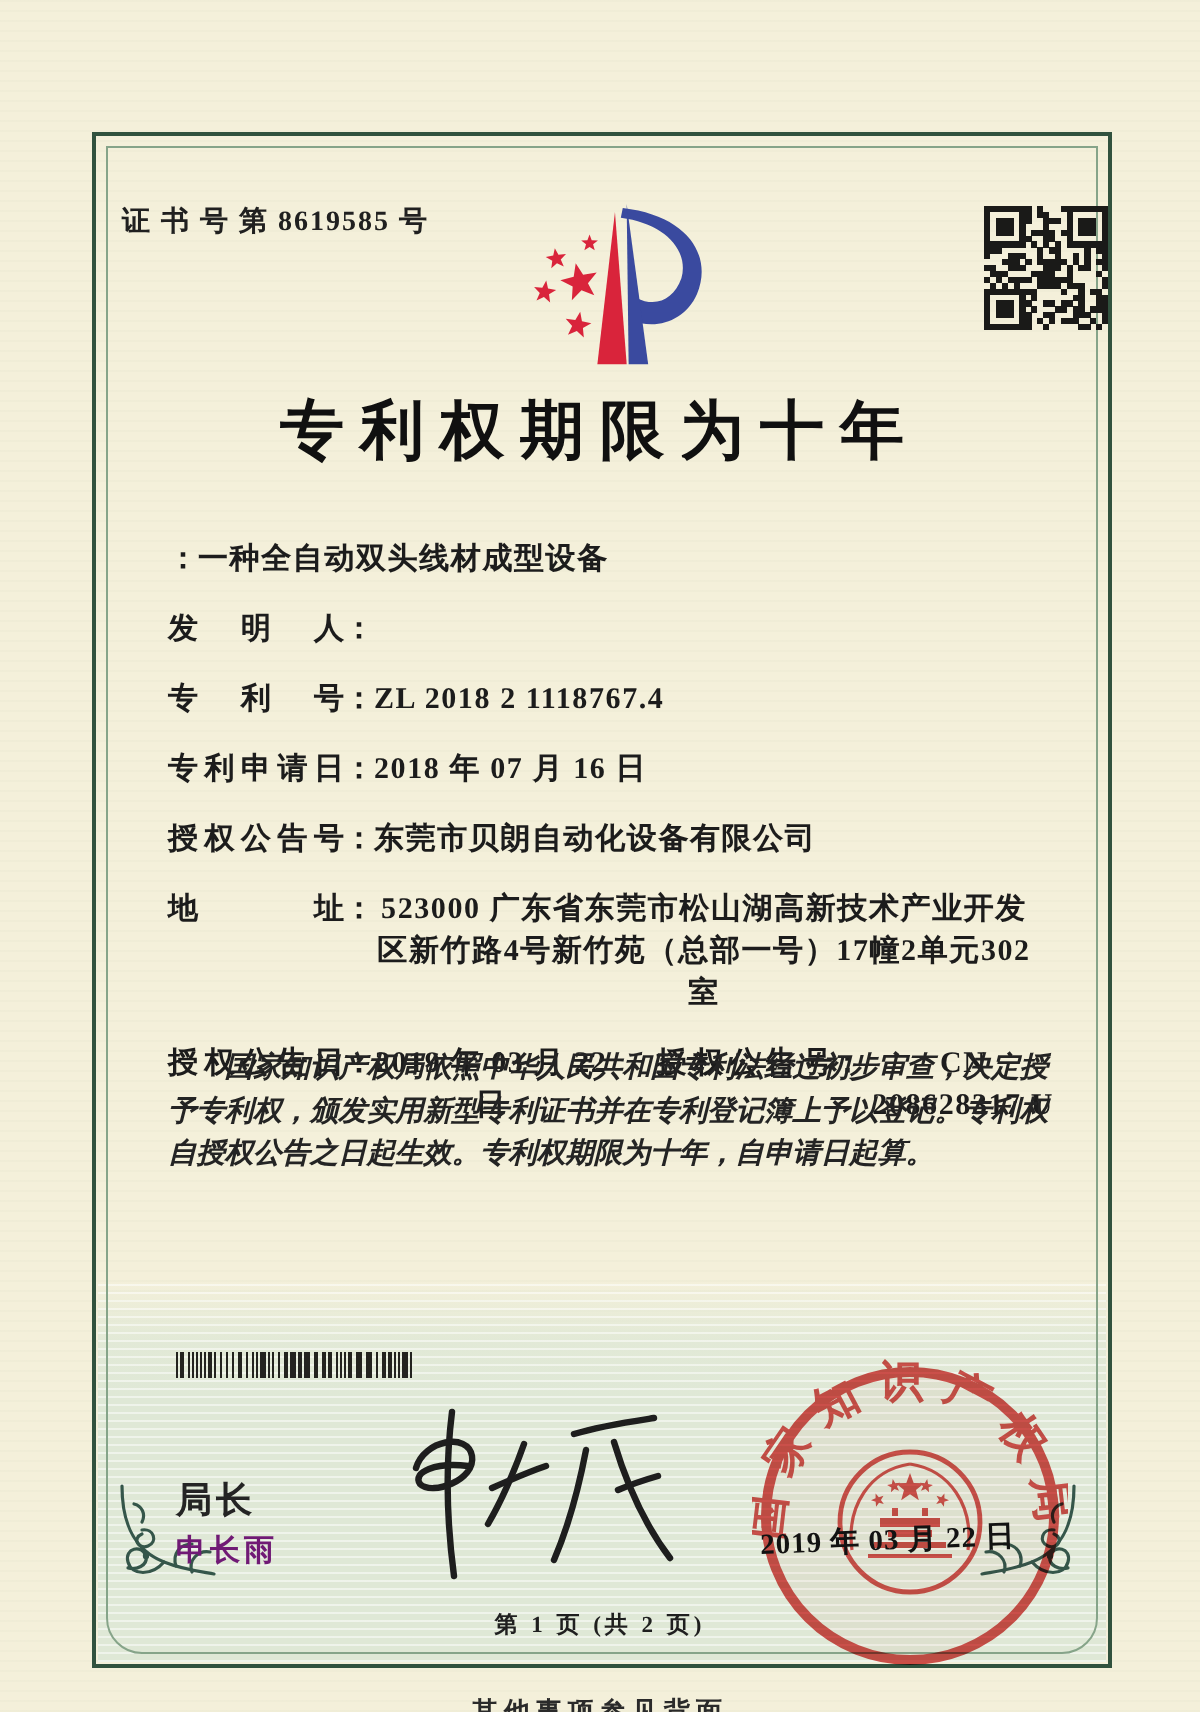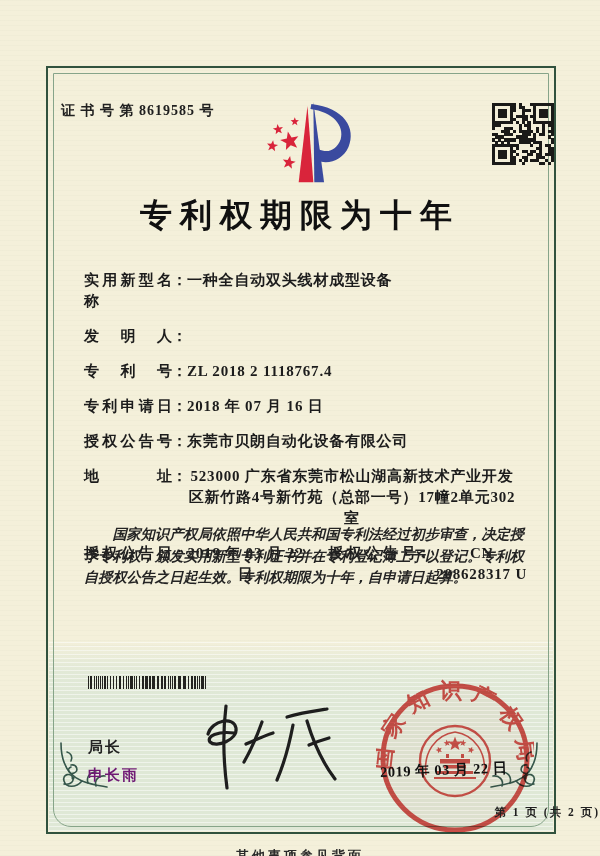--- a/index.html
+++ b/index.html
@@ -65,36 +65,36 @@
   }
   .paras p{text-indent:2em;font-weight:600;}
   .barcode{
     position:absolute;left:88px;top:676px;width:170px;height:13px;
     display:flex;align-items:stretch;
   }
   .barcode span{display:block;background:#23231f;}
   .director-title{
     position:absolute;left:88px;top:738px;
     font-family:"Liberation Sans","DejaVu Sans",sans-serif;
-    font-size:15px;font-weight:700;color:#242424;letter-spacing:2px;
+    font-size:18px;font-weight:700;color:#242424;letter-spacing:2px;
   }
   .director-name{
     position:absolute;left:88px;top:766px;
     font-family:"Liberation Sans","DejaVu Sans",sans-serif;
     font-size:15px;font-weight:700;color:#701a75;letter-spacing:2px;
   }
   .signature{position:absolute;left:192px;top:700px;width:148px;height:96px;}
   .seal{position:absolute;left:376px;top:679px;width:158px;height:158px;mix-blend-mode:multiply;}
   .seal-date{
     position:absolute;left:380px;top:760px;width:170px;
     font-size:14.5px;font-weight:700;letter-spacing:0.5px;color:#121212;
     transform:rotate(-2deg);
   }
   .page-info{
-    position:absolute;left:0;right:0;top:805px;text-align:right;
+    position:absolute;left:0;right:0;top:805px;text-align:center;
     font-size:11.5px;font-weight:600;letter-spacing:2px;color:#1f1f1f;
   }
   .back-note{
     position:absolute;left:0;right:0;top:847px;text-align:center;
     font-size:13px;font-weight:700;letter-spacing:3px;color:#2a2a2a;
   }
   .corner{position:absolute;width:54px;height:54px;}
   .corner.left{left:56px;top:740px;}
   .corner.right{right:58px;top:740px;transform:scaleX(-1);}
 </style>
@@ -385,21 +385,20 @@
     <rect x="10" y="20" width="1.05" height="1.05" fill="#1a1a18"></rect>
     <rect x="16" y="20" width="1.05" height="1.05" fill="#1a1a18"></rect>
     <rect x="17" y="20" width="1.05" height="1.05" fill="#1a1a18"></rect>
     <rect x="19" y="20" width="1.05" height="1.05" fill="#1a1a18"></rect>
   </svg>
 
 <div class="title">专利权期限为十年</div>
 
 <div class="fields">
   <div class="frow">
-    <span class="flabel">实用新型名称</span>
       <span class="fcolon">：</span>
     <span class="fvalue">一种全自动双头线材成型设备</span>
   </div>
   <div class="frow">
     <span class="flabel">发明人</span>
       <span class="fcolon">：</span>
   </div>
   <div class="frow">
     <span class="flabel">专利号</span>
       <span class="fcolon">：</span>

